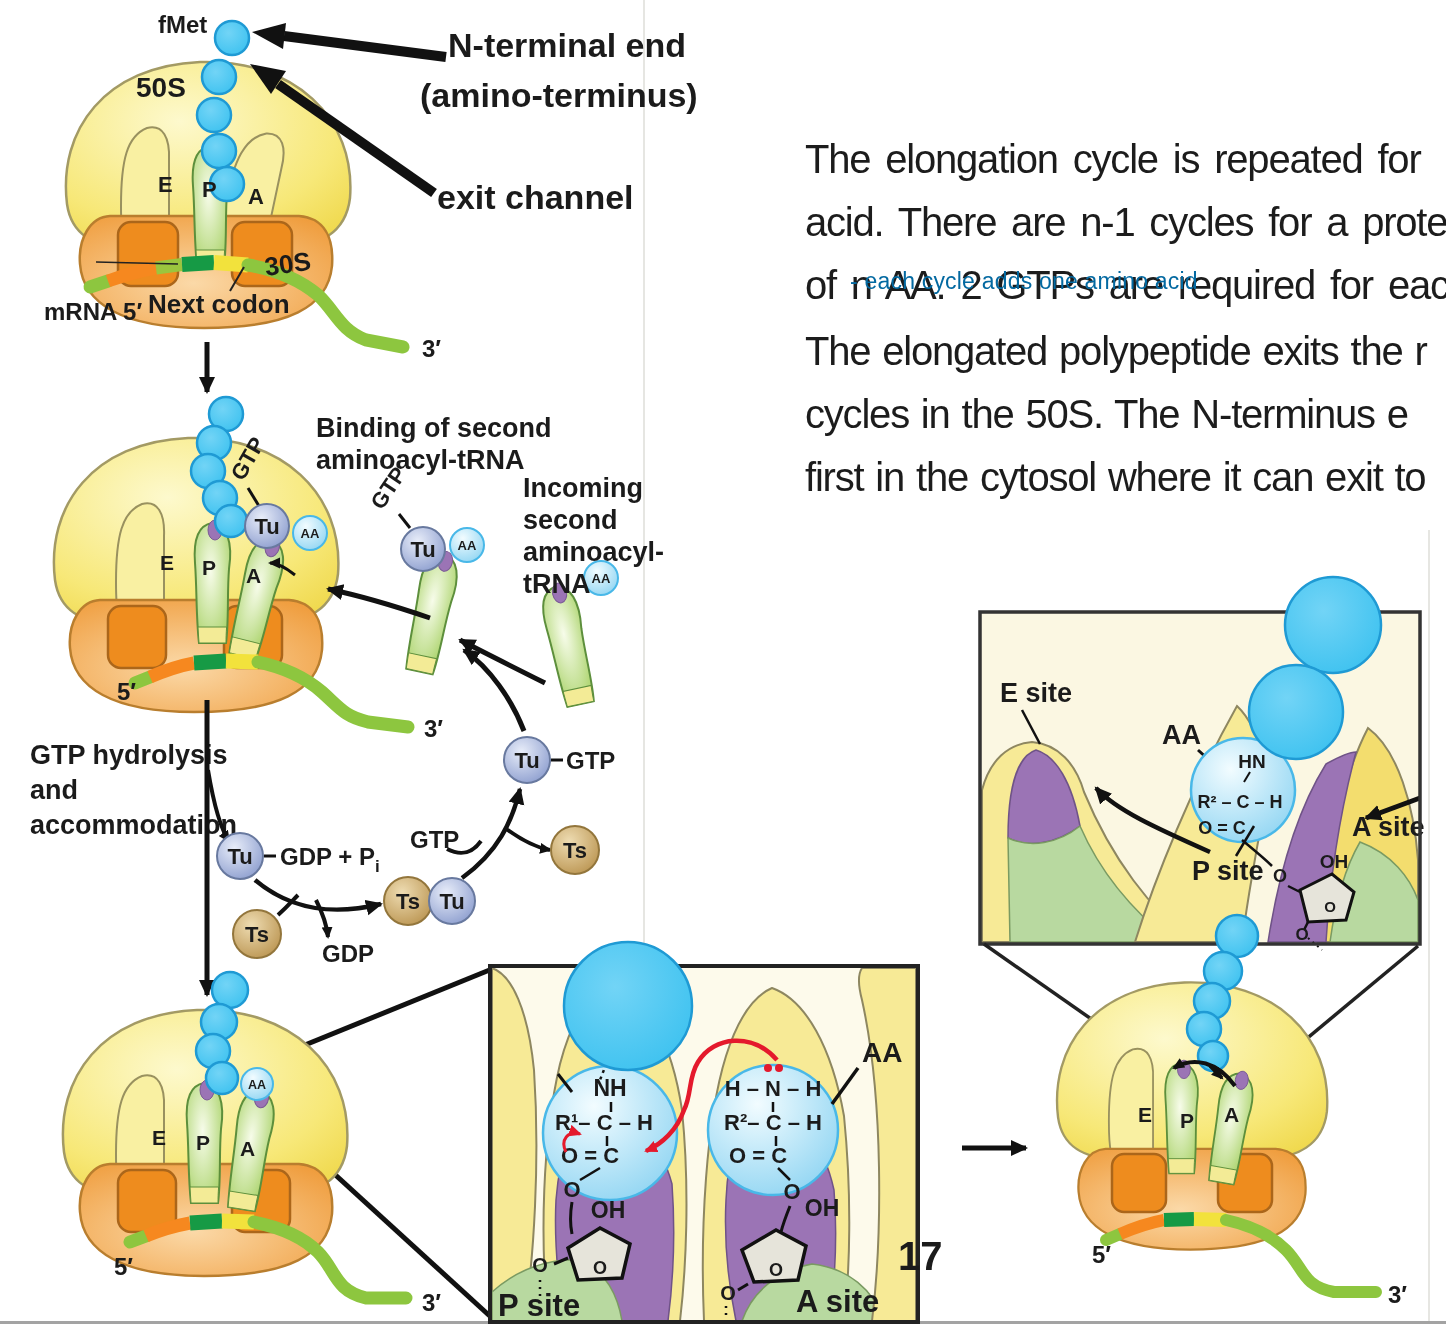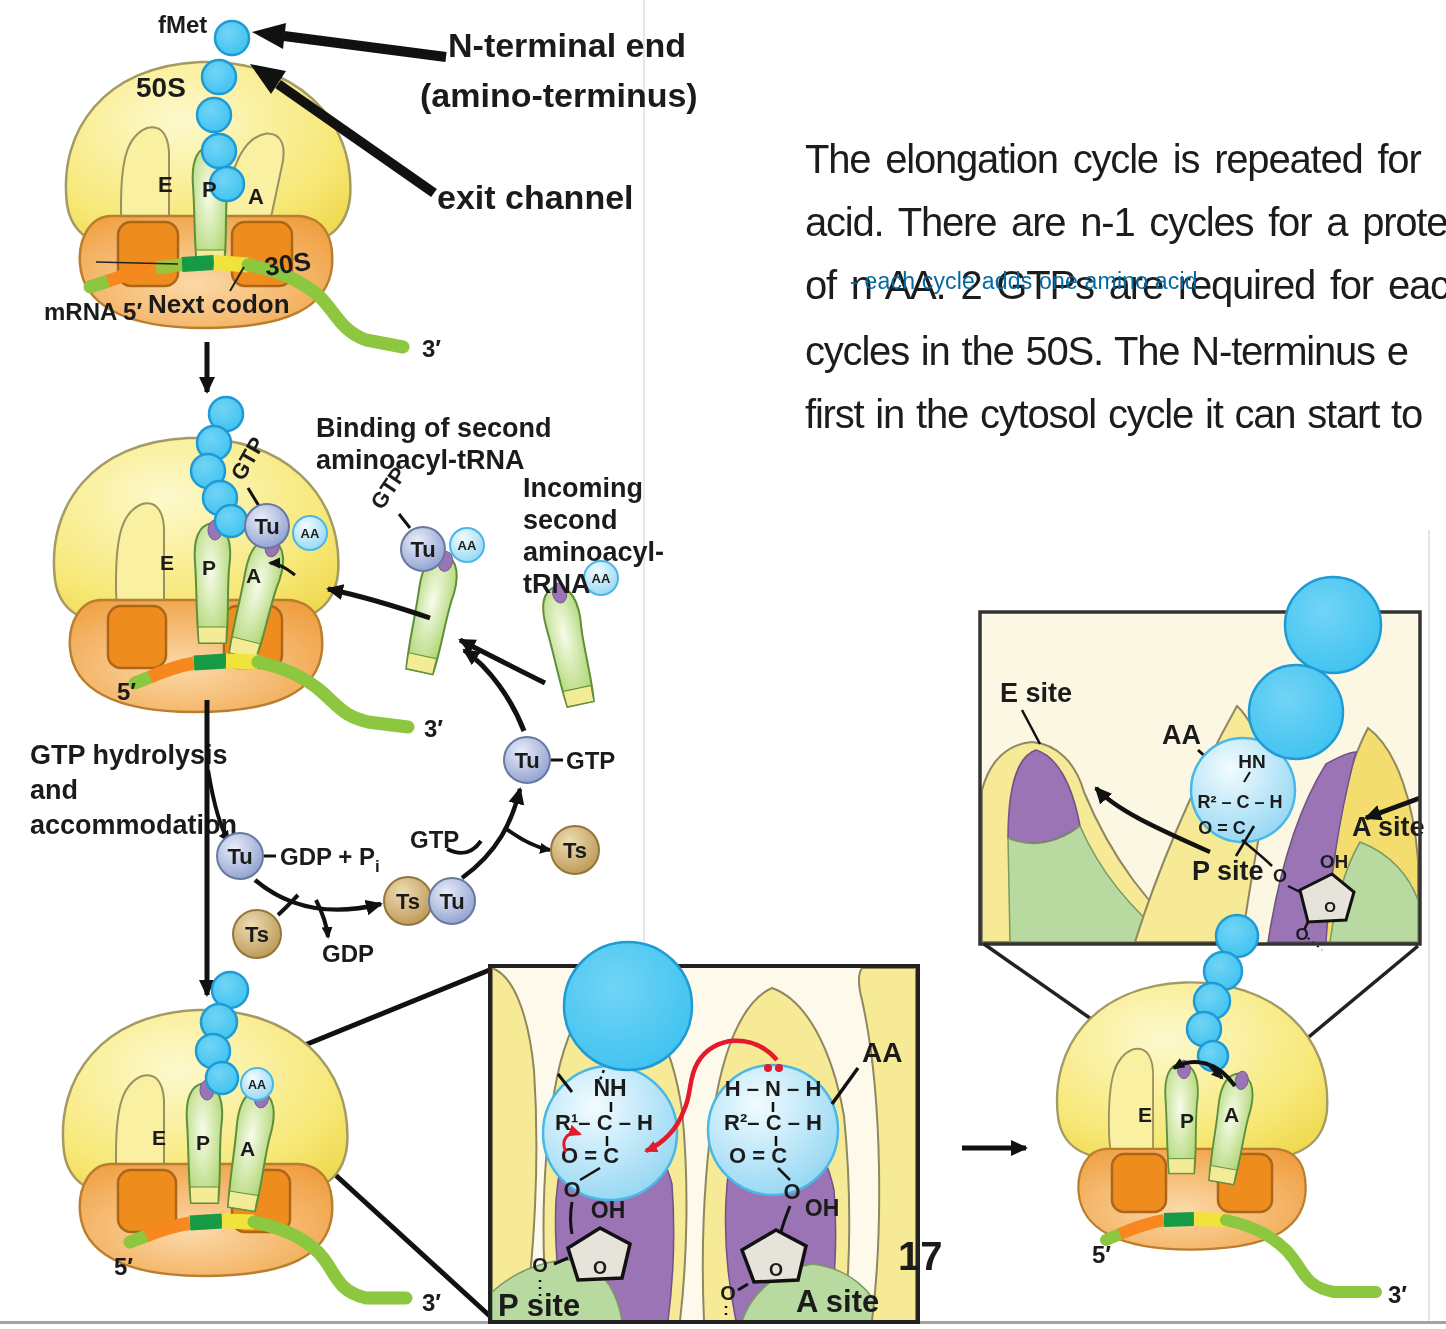--- a/index.html
+++ b/index.html
@@ -26,22 +26,23 @@
 <div class="vline" style="left:1428px;top:530px;height:791px;"></div>
 <div class="hbar"></div>
 
 <div class="rt" style="left:805px;top:128px;">
   <div>The elongation cycle is repeated for</div>
   <div>acid. There are n-1 cycles for a prote</div>
   <div>of n AA. 2 GTPs are required for each</div>
 </div>
 <div class="rednote">- each cycle adds one amino acid</div>
 <div class="rt" style="left:805px;top:320px;word-spacing:2px;">
+  <div>The elongated polypeptide exits the r</div>
   <div>cycles in the 50S. The N-terminus e</div>
-  <div>first in the cytosol cycle it can start to</div>
+  <div>first in the cytosol where it can exit to</div>
 </div>
 
 <svg width="1446" height="1329" viewBox="0 0 1446 1329">
 <defs>
   <radialGradient id="g50" cx="40%" cy="32%" r="80%">
           <stop offset="0%" stop-color="#fdf9cd"></stop>
           <stop offset="70%" stop-color="#f7e878"></stop>
           <stop offset="100%" stop-color="#f0d94e"></stop>
         </radialGradient>
   <radialGradient id="g30" cx="45%" cy="60%" r="75%">

